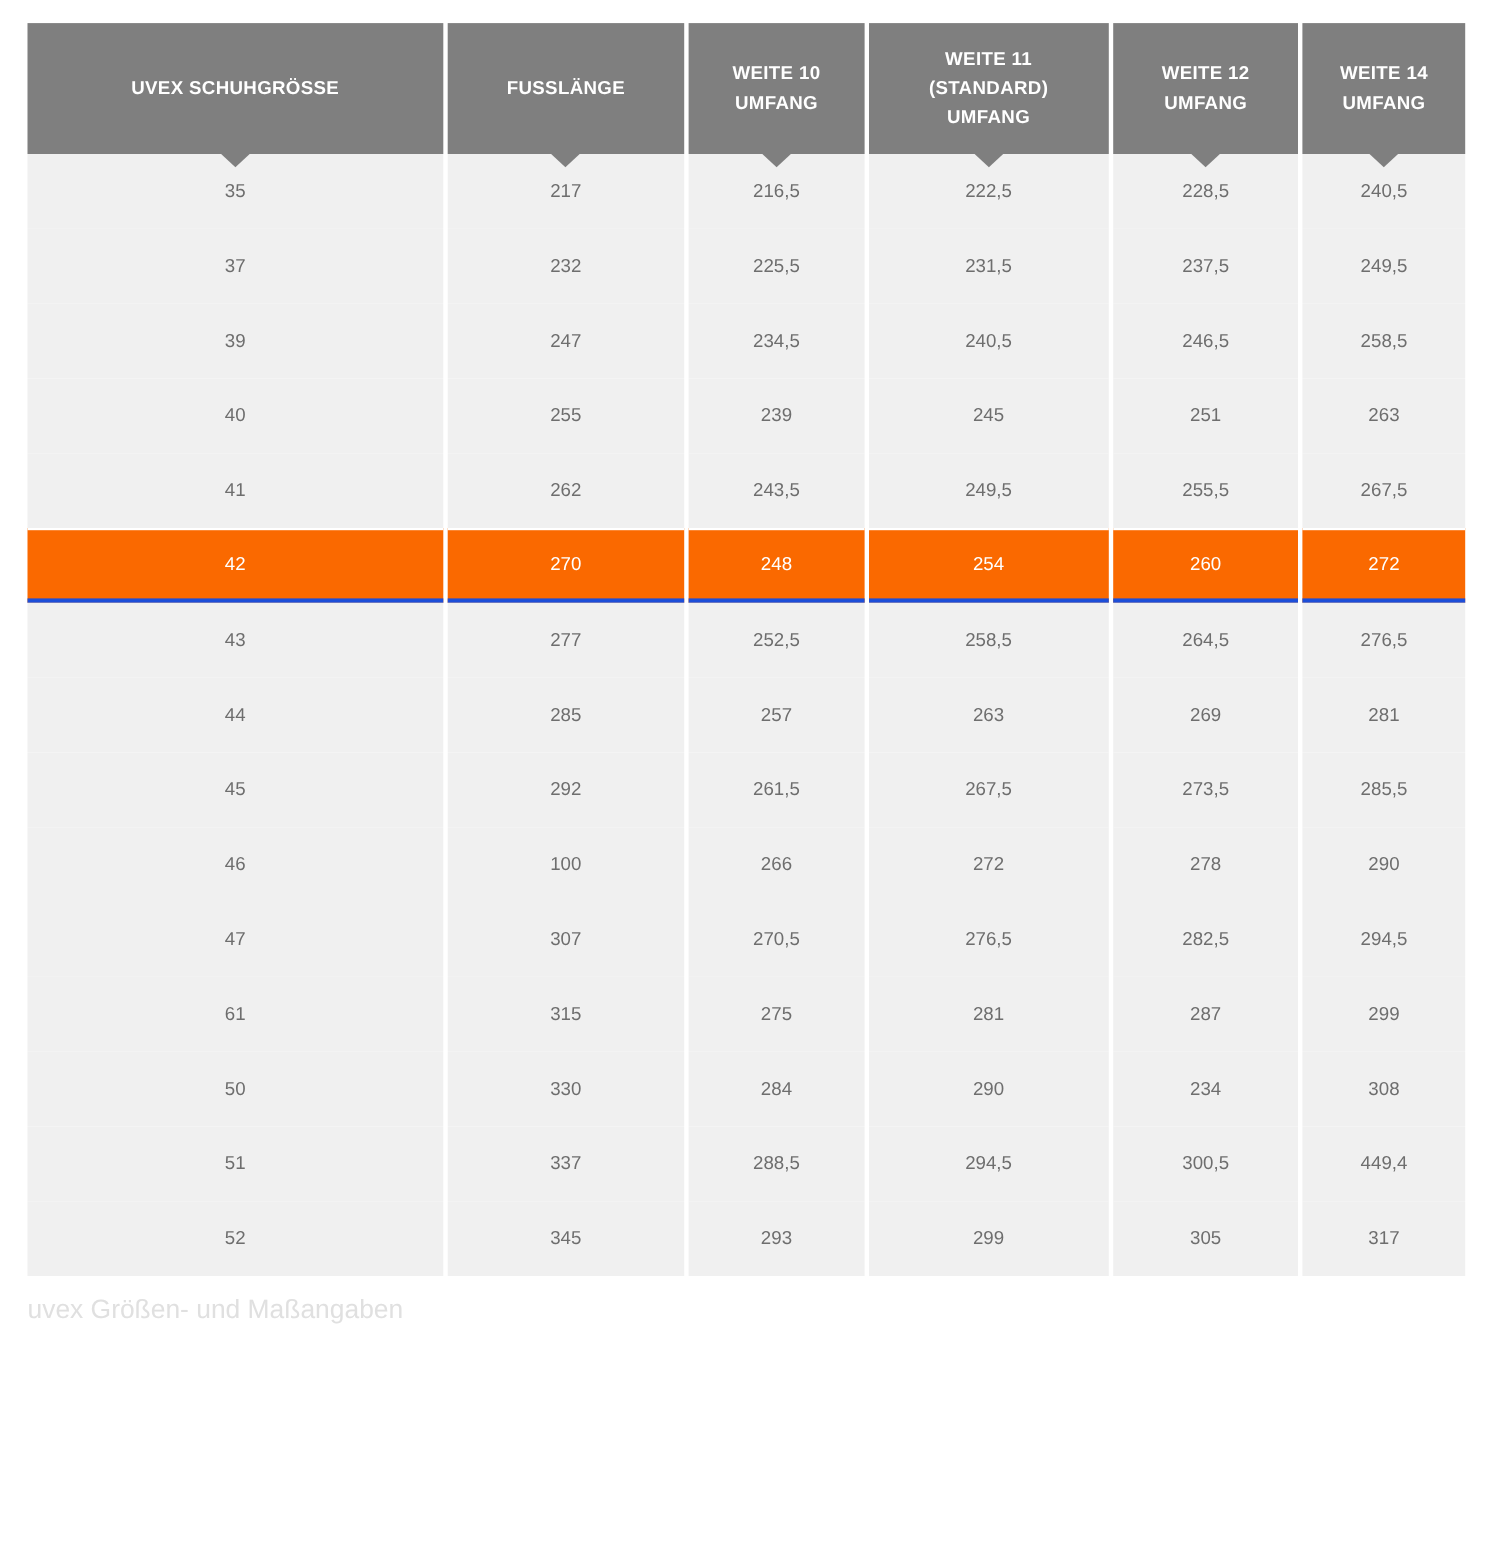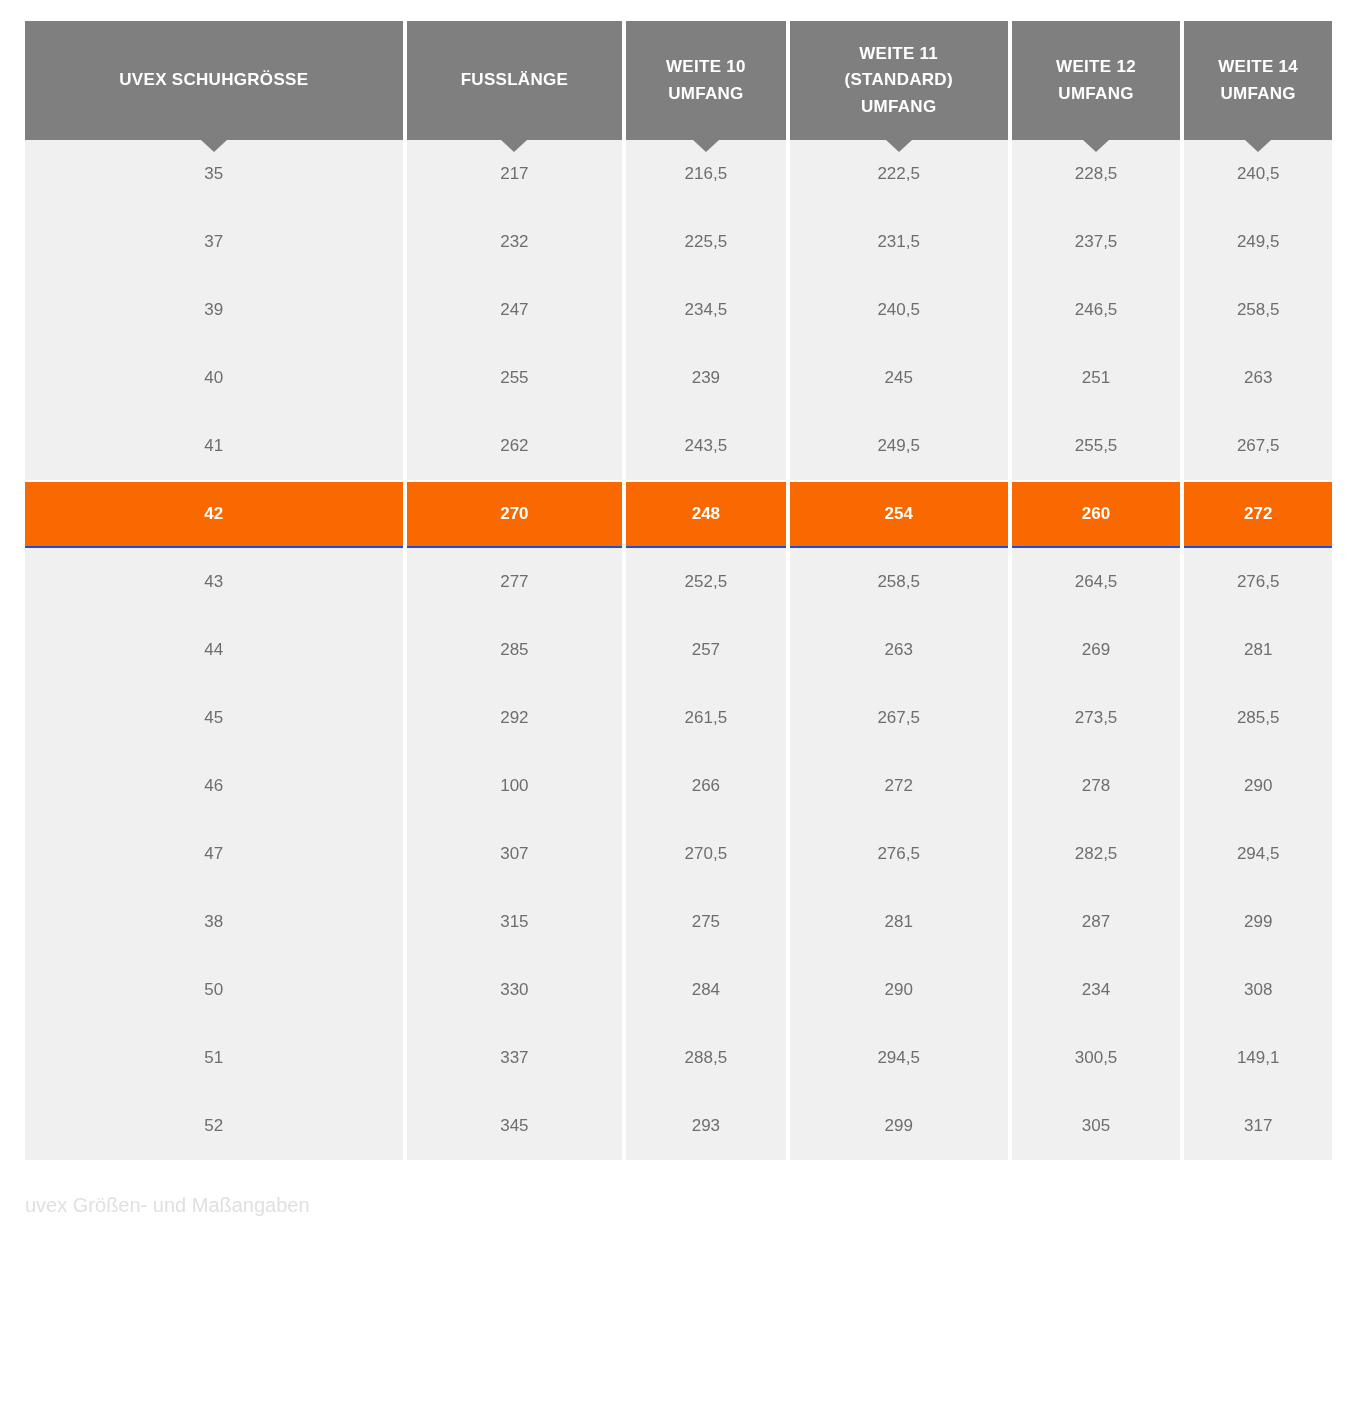--- a/index.html
+++ b/index.html
@@ -64,26 +64,25 @@
     background:var(--row-bg);
     color:var(--cell-text);
     font-size:17px;
     text-align:center;
     vertical-align:middle;
   }
   tr.highlight td{
     background:var(--highlight-bg);
     color:var(--highlight-text);
     border-top:2px solid #FFFFFF;
-    border-bottom:2px solid #1d4ed8;
-    font-weight:bold;
+    border-bottom:4px solid #1d4ed8;
   }
   .caption{
-    margin-top:34px;
-    font-size:20px;
+    margin-top:17px;
+    font-size:24px;
     color:var(--caption-text);
   }
 </style>
 </head>
 <body>
 
 <div class="page">
   <table class="size-table">
     <colgroup>
       <col class="c1">
@@ -204,42 +203,42 @@
         </tr>
         <tr>
           <td>47</td>
           <td>307</td>
           <td>270,5</td>
           <td>276,5</td>
           <td>282,5</td>
           <td>294,5</td>
         </tr>
         <tr>
-          <td>38</td>
+          <td>61</td>
           <td>315</td>
           <td>275</td>
           <td>281</td>
           <td>287</td>
           <td>299</td>
         </tr>
         <tr>
           <td>50</td>
           <td>330</td>
           <td>284</td>
           <td>290</td>
           <td>234</td>
           <td>308</td>
         </tr>
         <tr>
           <td>51</td>
           <td>337</td>
           <td>288,5</td>
           <td>294,5</td>
           <td>300,5</td>
-          <td>149,1</td>
+          <td>449,4</td>
         </tr>
         <tr>
           <td>52</td>
           <td>345</td>
           <td>293</td>
           <td>299</td>
           <td>305</td>
           <td>317</td>
         </tr>
       </tbody>

